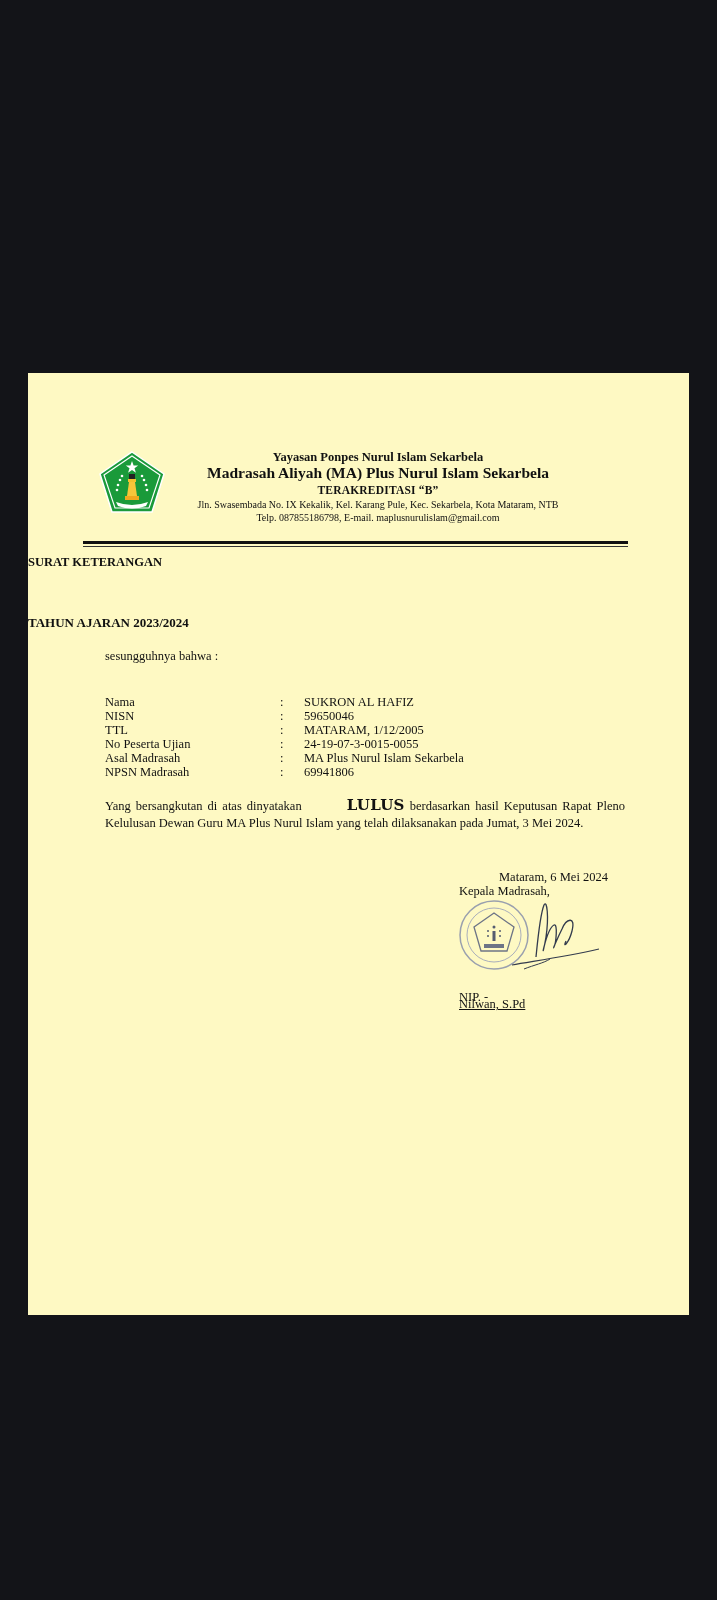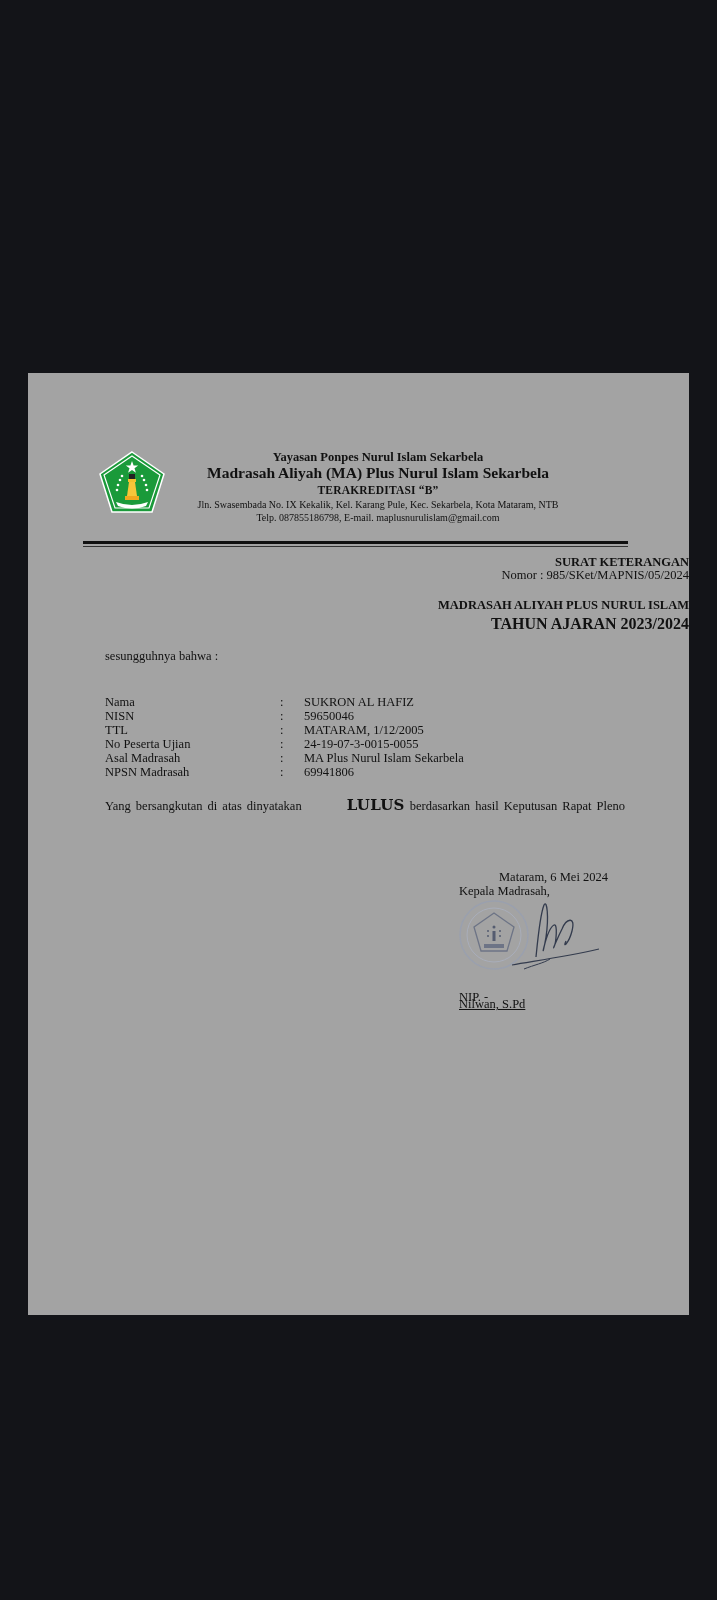--- a/index.html
+++ b/index.html
@@ -8,36 +8,36 @@
       background: #131418;
       position: relative;
       overflow: hidden;
       font-family: "Liberation Serif", "DejaVu Serif", serif;
       color: #111;
     }
     .page {
       position: absolute;
       left: 28px; top: 373px;
       width: 661px; height: 942px;
-      background: #a3a3a3;
+      background: #fef9c3;
     }
     .logo { position: absolute; left: 70px; top: 77px; width: 68px; height: 64px; }
     .kop { position: absolute; left: 140px; width: 420px; text-align: center; }
     .kop1 { top: 77px; font-size: 12.5px; font-weight: bold; }
     .kop2 { top: 91px; font-size: 15.5px; font-weight: bold; }
     .kop3 { top: 111px; font-size: 11.5px; font-weight: bold; letter-spacing: 0.2px; }
     .kop4 { top: 126px; font-size: 10px; }
     .kop5 { top: 139px; font-size: 10px; }
     .rule-thick { position: absolute; left: 55px; top: 168px; width: 545px; height: 3px; background: #111; }
     .rule-thin { position: absolute; left: 55px; top: 172.5px; width: 545px; height: 1px; background: #333; }
-    .center { position: absolute; left: 0; width: 661px; text-align: right; }
+    .center { position: absolute; left: 0; width: 661px; text-align: left; }
     .title { top: 182px; font-size: 12.5px; font-weight: bold; }
     .nomor { top: 195px; font-size: 12.5px; }
     .sch { top: 225px; font-size: 12.5px; font-weight: bold; }
-    .ta { top: 242px; font-size: 16px; font-weight: bold; }
+    .ta { top: 242px; font-size: 13px; font-weight: bold; }
     .para { position: absolute; left: 77px; width: 520px; font-size: 12.5px; line-height: 17px; text-align: justify; }
     .p1 { top: 275px; }
     .p2 { top: 424px; }
     .p1 .line1, .p2 .line1 { display: block; text-align: justify; text-align-last: justify; }
     .lulus { font-family: "DejaVu Serif", serif; font-weight: bold; font-size: 15px; letter-spacing: 0.3px; margin-left: 40px; }
     .field-row { position: absolute; left: 77px; font-size: 12.5px; height: 14px; line-height: 14px; }
     .field-label { position: absolute; left: 0; width: 170px; }
     .field-colon { position: absolute; left: 175px; width: 10px; }
     .field-value { position: absolute; left: 199px; white-space: nowrap; }
     .sign { position: absolute; left: 431px; font-size: 12.5px; line-height: 14px; }
@@ -74,22 +74,20 @@
   <div class="kop kop1">Yayasan Ponpes Nurul Islam Sekarbela</div>
   <div class="kop kop2">Madrasah Aliyah (MA) Plus Nurul Islam Sekarbela</div>
   <div class="kop kop3">TERAKREDITASI “B”</div>
   <div class="kop kop4">Jln. Swasembada No. IX Kekalik, Kel. Karang Pule, Kec. Sekarbela, Kota Mataram, NTB</div>
   <div class="kop kop5">Telp. 087855186798, E-mail. maplusnurulislam@gmail.com</div>
 
   <div class="rule-thick"></div>
   <div class="rule-thin"></div>
 
   <div class="center title">SURAT KETERANGAN</div>
-  <div class="center nomor">Nomor : 985/SKet/MAPNIS/05/2024</div>
-  <div class="center sch">MADRASAH ALIYAH PLUS NURUL ISLAM</div>
   <div class="center ta">TAHUN AJARAN 2023/2024</div>
 
   <div class="para p1">
     <span>sesungguhnya bahwa :</span>
   </div>
 
   <div class="field-row" style="top:322px">
     <span class="field-label">Nama</span>
     <span class="field-colon">:</span>
     <span class="field-value">SUKRON AL HAFIZ</span>
@@ -115,20 +113,21 @@
     <span class="field-value">MA Plus Nurul Islam Sekarbela</span>
   </div>
   <div class="field-row" style="top:392px">
     <span class="field-label">NPSN Madrasah</span>
     <span class="field-colon">:</span>
     <span class="field-value">69941806</span>
   </div>
 
   <div class="para p2">
     <span class="line1"><span>Yang bersangkutan di atas dinyatakan </span><span class="lulus">LULUS</span><span> berdasarkan hasil Keputusan Rapat Pleno</span></span>
+    <span>Kelulusan Dewan Guru MA Plus Nurul Islam yang telah dilaksanakan pada Jumat, 3 Mei 2024.</span>
   </div>
 
   <div class="sign s1">Mataram, 6 Mei 2024</div>
   <div class="sign s2">Kepala Madrasah,</div>
 
   <svg class="stamp" viewBox="0 0 150 80">
     <g>
       <circle cx="40" cy="38" r="34" fill="none" stroke="#9aa0ae" stroke-width="1.5"></circle>
       <circle cx="40" cy="38" r="27" fill="none" stroke="#a9aebb" stroke-width="1"></circle>
       <polygon points="40,16 60,30 53,54 27,54 20,30" fill="none" stroke="#6d7486" stroke-width="1.3"></polygon>

